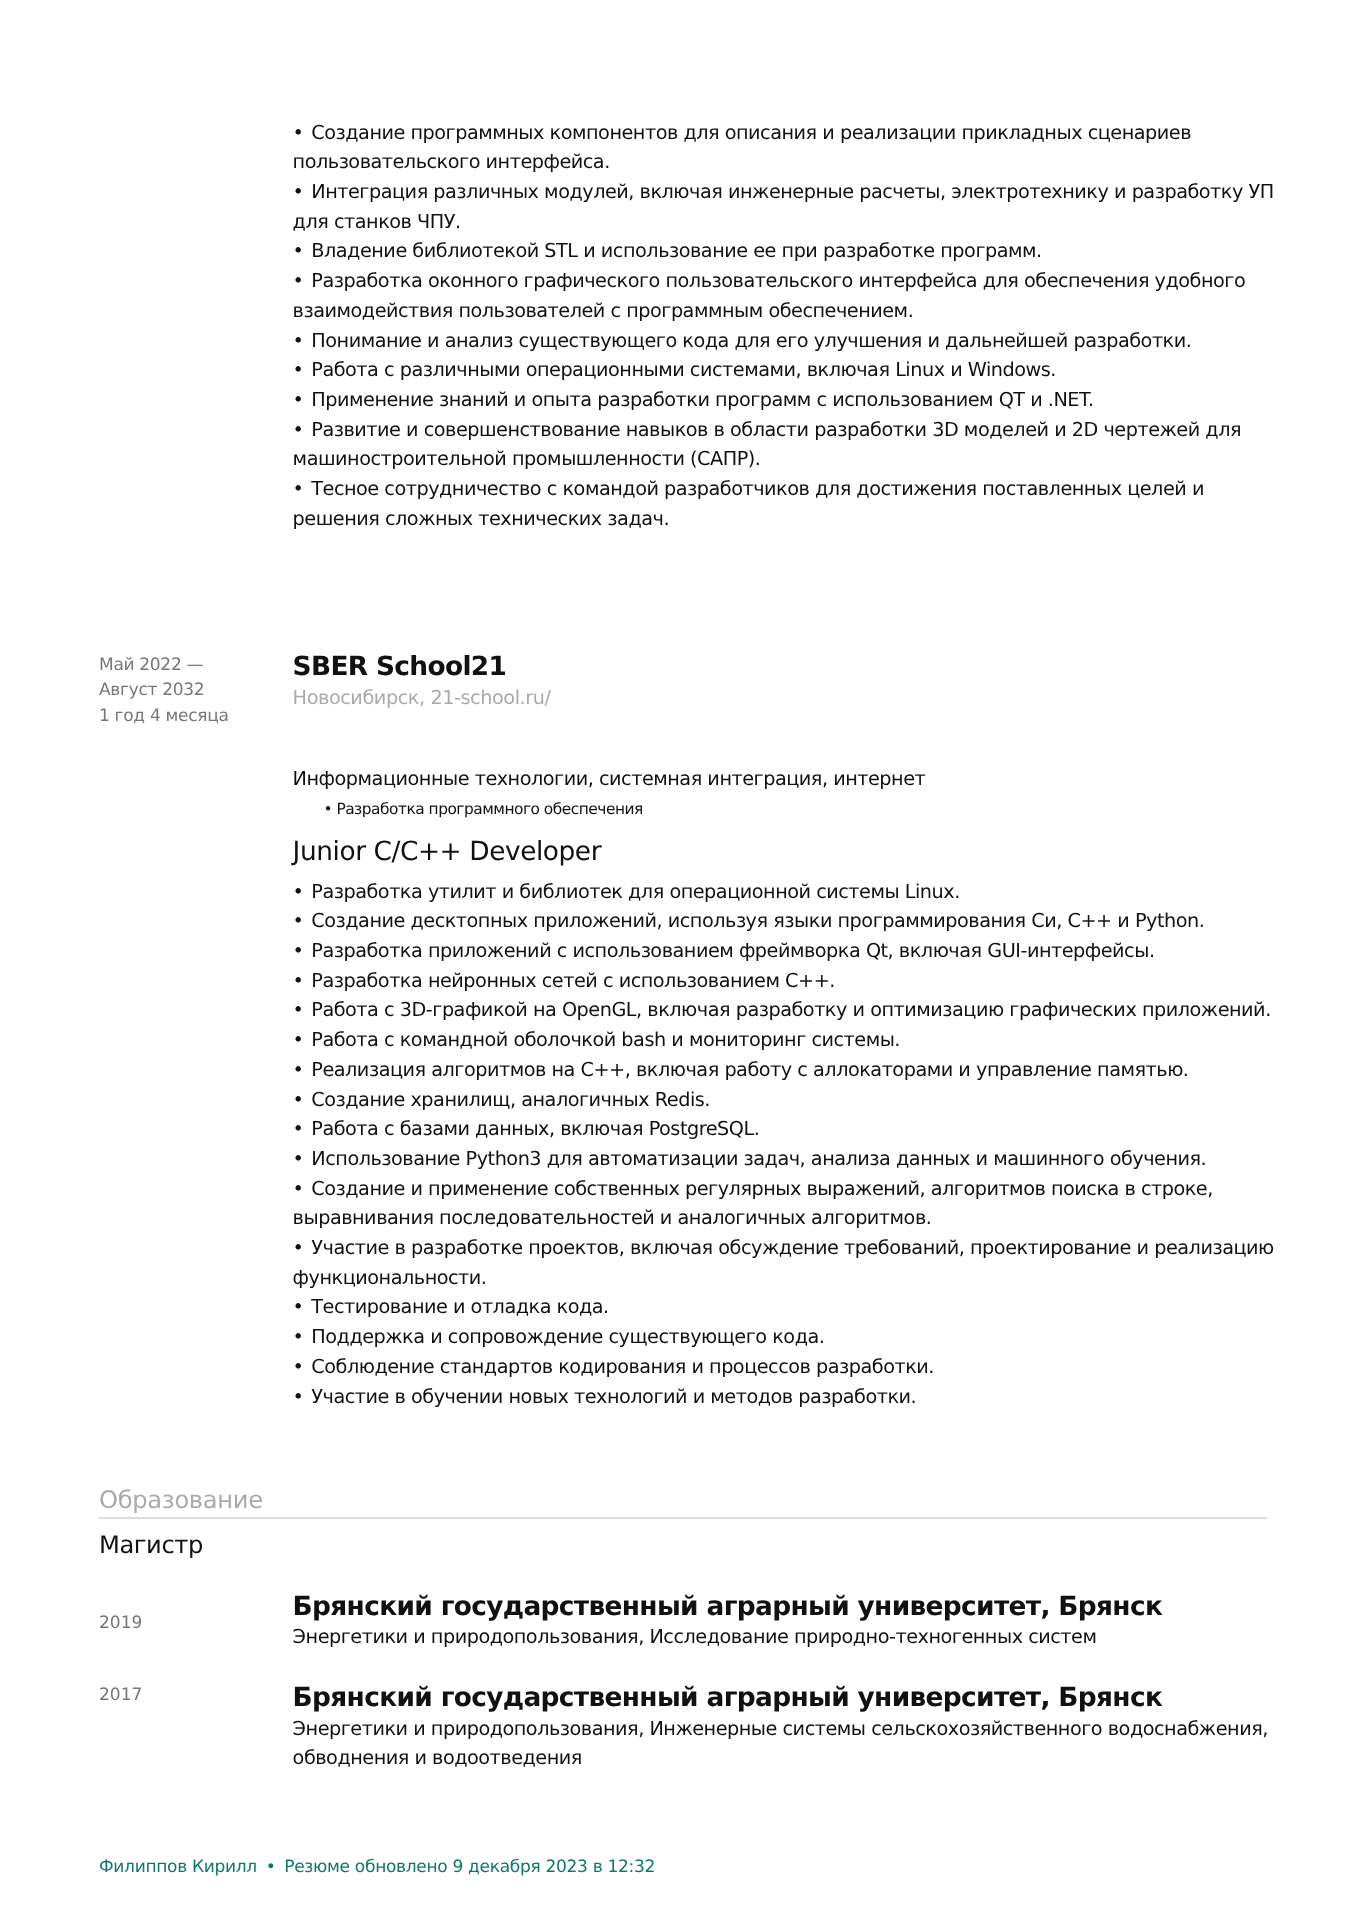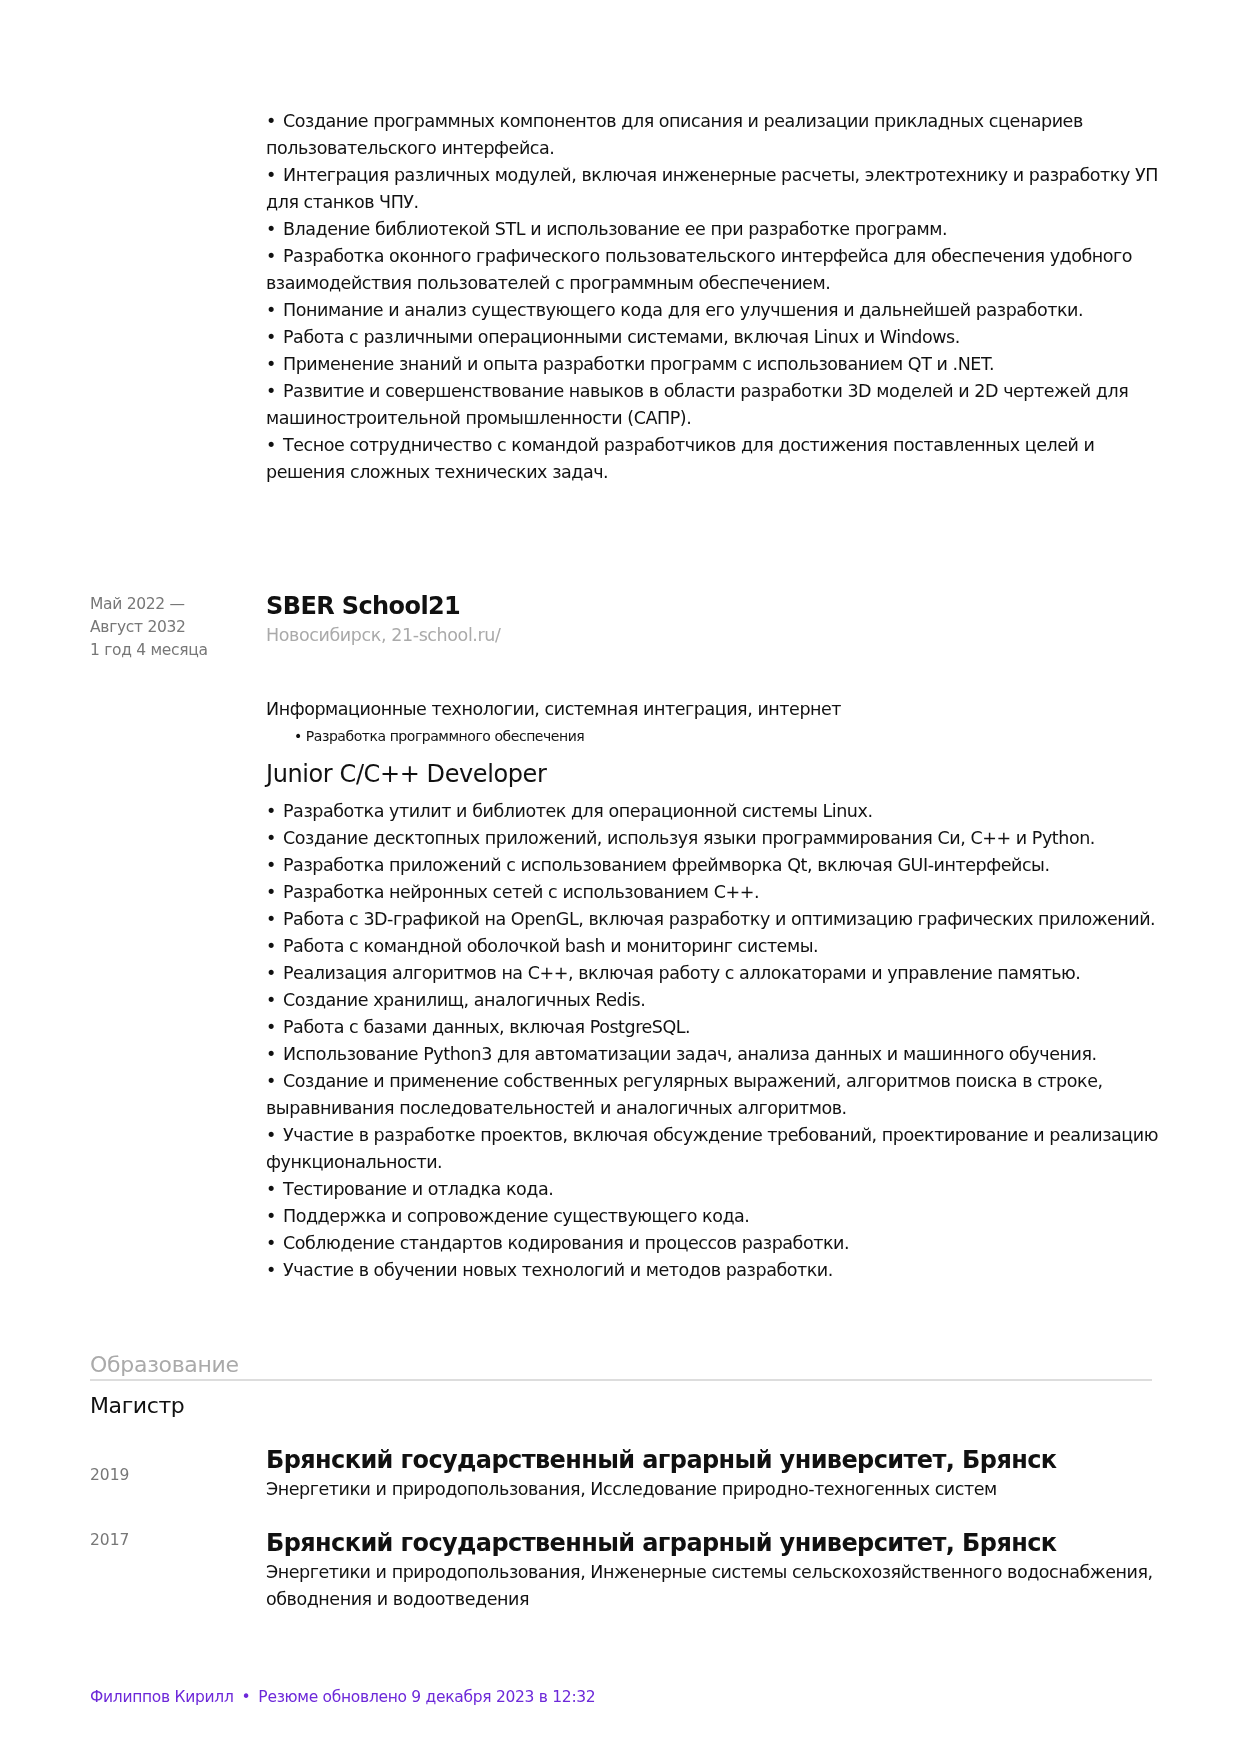--- a/index.html
+++ b/index.html
@@ -18,21 +18,21 @@
   .sub-industry { font-size: 14px; line-height: 27px; padding-left: 28px; letter-spacing: -0.45px; }
   .position { font-size: 24px; line-height: 36px; margin-top: 6px; margin-bottom: 6px; letter-spacing: -0.4px; }
   .bullets2 { font-size: 17.5px; line-height: 27px; letter-spacing: -0.45px; }
   .section-title { left: 90px; top: 1352px; font-size: 22px; color: #aaa; letter-spacing: -0.3px; }
   .section-rule { left: 90px; top: 1379px; width: 1062px; height: 2px; background: #dddddd; }
   .degree { left: 90px; top: 1390px; font-size: 22px; line-height: 32px; letter-spacing: -0.4px; text-align: center; }
   .edu-year { left: 90px; font-size: 15.5px; color: #777; }
   .edu-body { left: 266px; width: 900px; }
   .edu-name { font-size: 24px; font-weight: bold; line-height: 32px; letter-spacing: -0.6px; }
   .edu-desc { font-size: 17.5px; line-height: 27px; letter-spacing: -0.45px; }
-  .footer { left: 90px; top: 1688px; font-size: 15.5px; color: #6d28d9; letter-spacing: -0.3px; }
+  .footer { left: 90px; top: 1688px; font-size: 15.5px; color: #0f766e; letter-spacing: -0.3px; }
   .footer .sep { padding: 0 8px; }
 </style>
 </head>
 <body>
 
 <div class="abs content bullets">
   <p class="bullet"><span class="dot">•</span><span>Создание программных компонентов для описания и реализации прикладных сценариев пользовательского интерфейса.</span></p>
   <p class="bullet"><span class="dot">•</span><span>Интеграция различных модулей, включая инженерные расчеты, электротехнику и разработку УП для станков ЧПУ.</span></p>
   <p class="bullet"><span class="dot">•</span><span>Владение библиотекой STL и использование ее при разработке программ.</span></p>
   <p class="bullet"><span class="dot">•</span><span>Разработка оконного графического пользовательского интерфейса для обеспечения удобного взаимодействия пользователей с программным обеспечением.</span></p>

